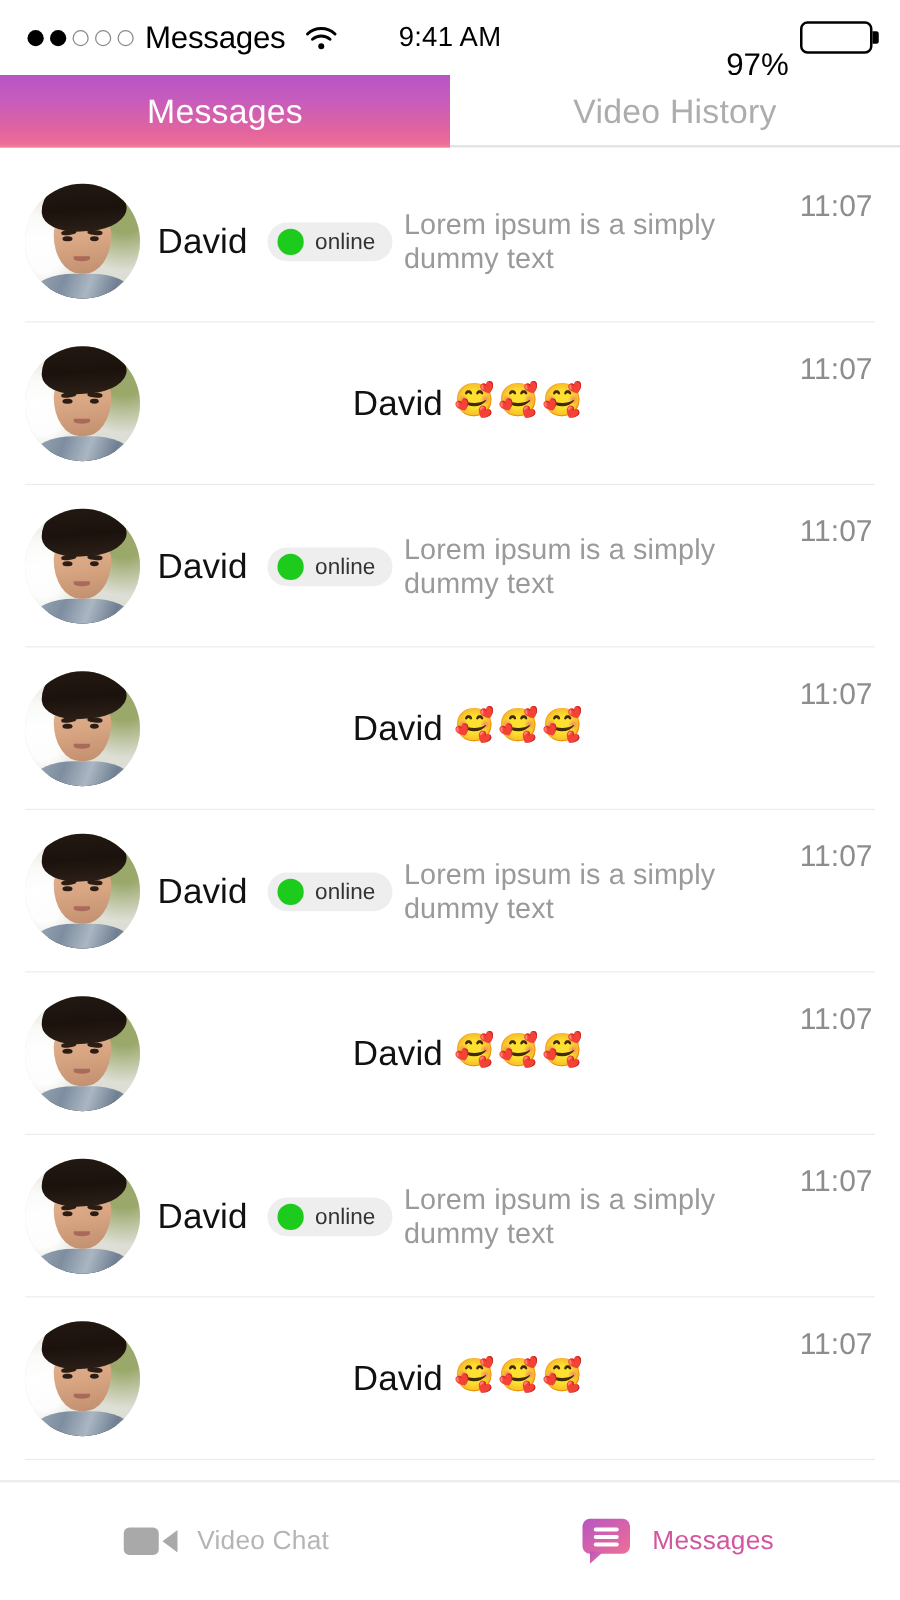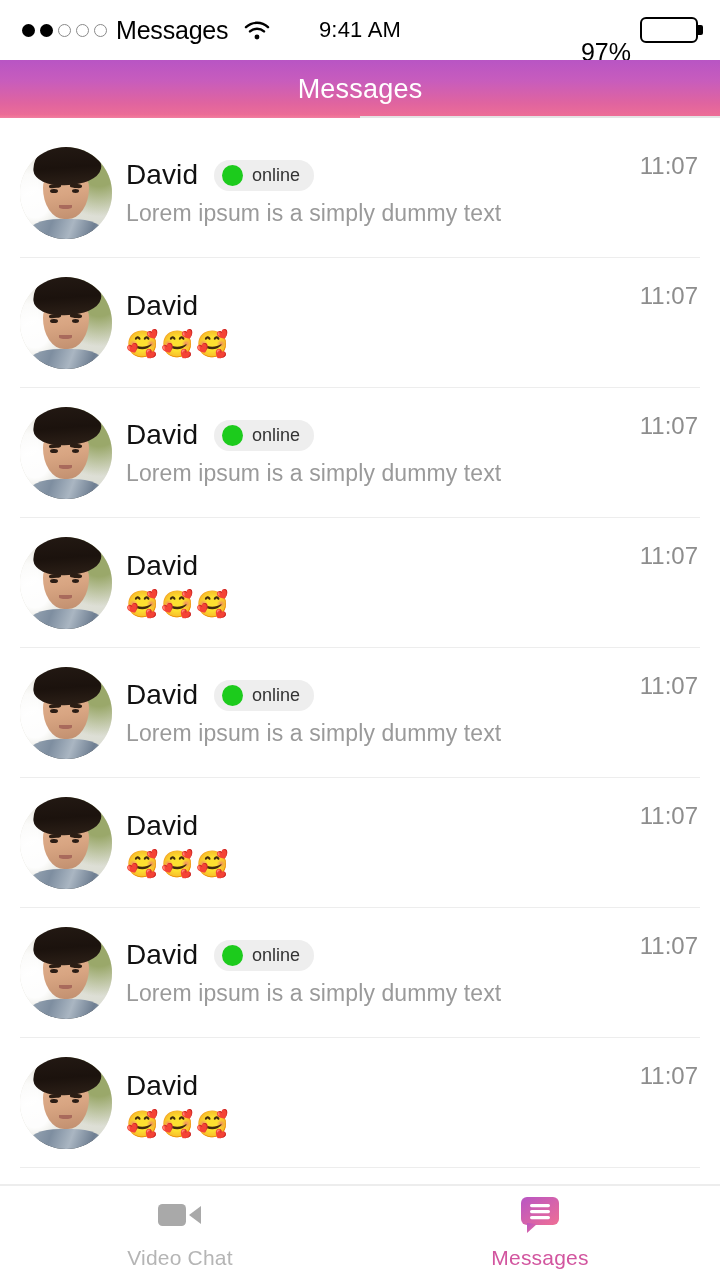--- a/index.html
+++ b/index.html
@@ -78,41 +78,41 @@
   .av-brow-r { position:absolute; left:54%; top:40%; width:13%; height:4%; background:#2a1d14; border-radius:40%; transform:rotate(5deg);}
   .av-eye-l { position:absolute; left:33%; top:46%; width:8%; height:4.5%; background:#2b1d15; border-radius:50%; }
   .av-eye-r { position:absolute; left:56%; top:46%; width:8%; height:4.5%; background:#2b1d15; border-radius:50%; }
   .av-mouth { position:absolute; left:42%; top:63%; width:15%; height:4%; background:#a96a5c; border-radius:0 0 60% 60%; }
   .av-scarf { position:absolute; left:8%; bottom:-4%; width:84%; height:26%;
     background:linear-gradient(110deg,#9aa8b6 0%,#7e8ea0 30%,#aab6c2 55%,#6f7f92 80%,#98a6b4 100%);
     border-radius:42% 42% 0 0 / 60% 60% 0 0; }
   .av-shoulder { position:absolute; left:2%; bottom:-16%; width:96%; height:30%;
     background:linear-gradient(180deg,#3b4450,#2c343d); border-radius:46% 46% 0 0 / 70% 70% 0 0; }
 
-  .row-body { flex:1 1 auto; min-width:0; display:flex; flex-direction:column; justify-content:center; gap:9px; }
+  .row-body { flex:1 1 auto; min-width:0; display:flex; justify-content:center; gap:9px; }
   .row-top { display:flex; align-items:center; gap:16px; }
   .name { font-size:28px; color:#111; letter-spacing:0.1px; }
   .online-badge {
     display:inline-flex; align-items:center; gap:9px;
     background:#eeeeee; border-radius:20px; padding:5px 14px 5px 8px;
   }
   .online-dot { width:21px; height:21px; border-radius:50%; background:#1ccb1c; flex:0 0 21px; }
   .online-text { font-size:18px; color:#333; }
   .snippet { font-size:23px; color:#9a9a9a; letter-spacing:0.1px; }
   .emoji-line { font-size:26px; letter-spacing:3px; line-height:1; }
   .time { flex:0 0 auto; font-size:24px; color:#8d8d8d; margin-left:14px; align-self:flex-start; margin-top:24px; }
 
   
   .bottomnav {
     flex:0 0 96px; height:96px;
     display:flex; align-items:center;
     border-top:2px solid #ededed;
     background:#fff;
   }
-  .nav-item { flex:1; display:flex; flex-direction:column; align-items:center; justify-content:center; gap:13px; cursor:pointer; }
+  .nav-item { flex:1; display:flex; flex-direction:row; align-items:center; justify-content:center; gap:13px; cursor:pointer; }
   .nav-label { font-size:21px; color:#b5b5b5; letter-spacing:0.2px; }
   .nav-item.active .nav-label { color:#d2559f; }
   .nav-icon { width:48px; height:36px; position:relative; display:flex; align-items:center; justify-content:center; }
 </style>
 </head>
 <body>
 
 <div class="phone">
 
   <div class="statusbar">
@@ -139,20 +139,23 @@
       <span class="battery">
         <span class="battery-fill" style="width:94%"></span>
         <span class="battery-cap"></span>
       </span>
     </div>
   </div>
 
   <div class="tabs">
     <div class="tab active">
       <span>Messages</span>
+    </div>
+    <div class="tab inactive">
+      <span>Video History</span>
     </div>
     <div class="tabs-underline"></div>
     <div class="tabs-underline-active"></div>
   </div>
 
   <div class="list" id="conversation-list">
       <div class="row">
         <div class="avatar">
           <span class="av-bg"></span>
           <span class="av-shoulder"></span>

